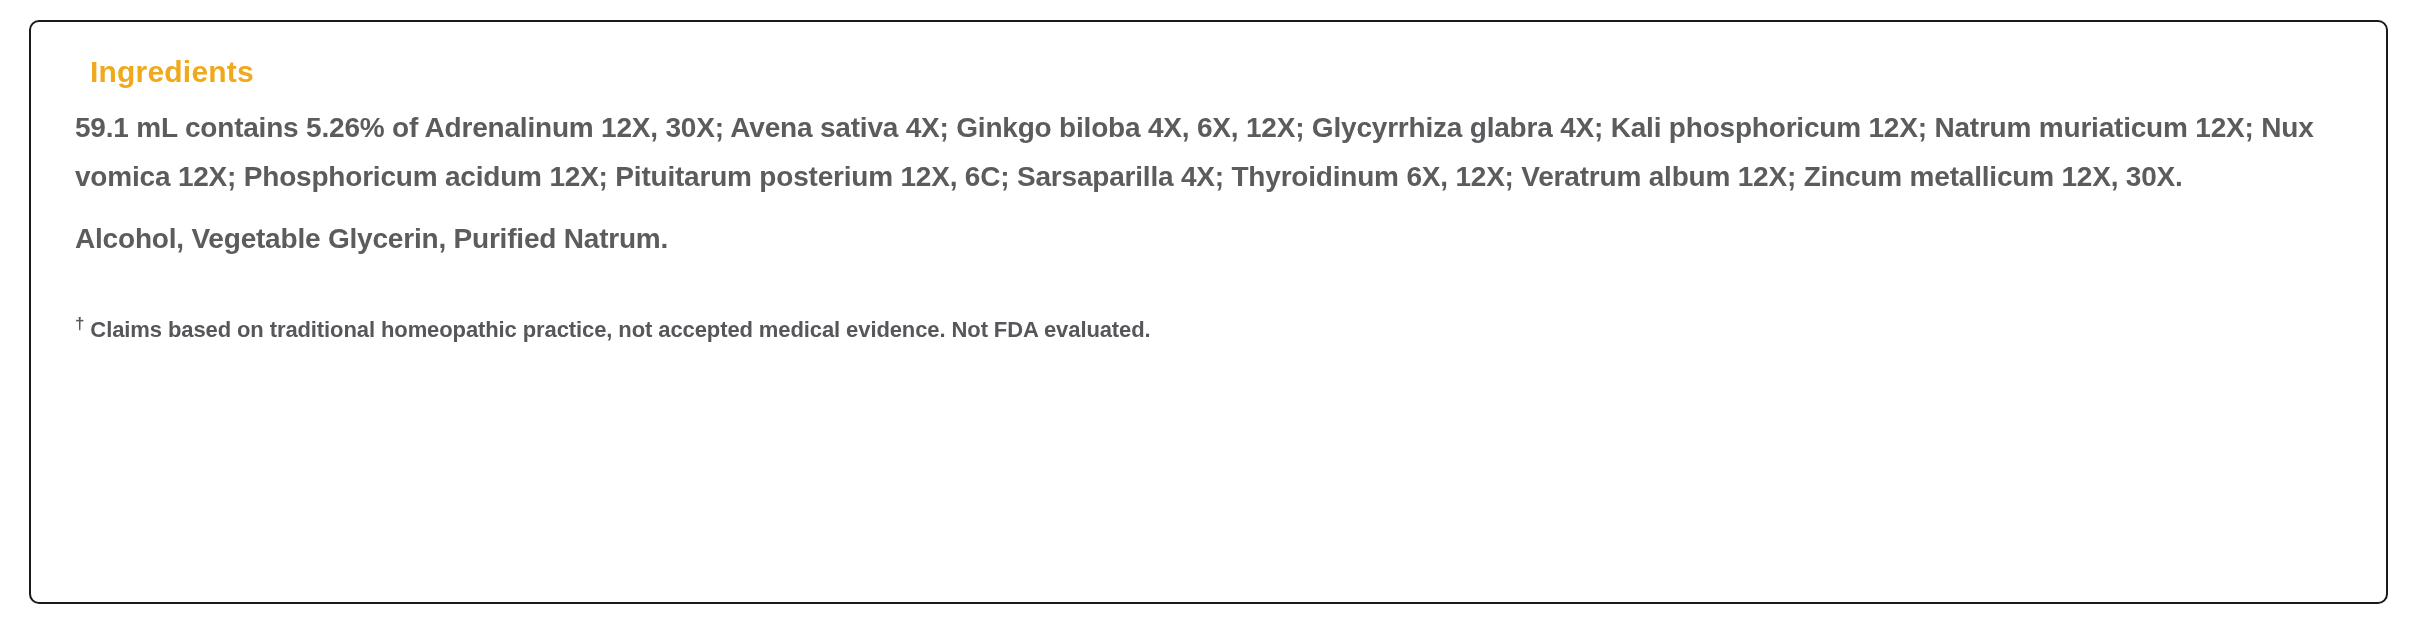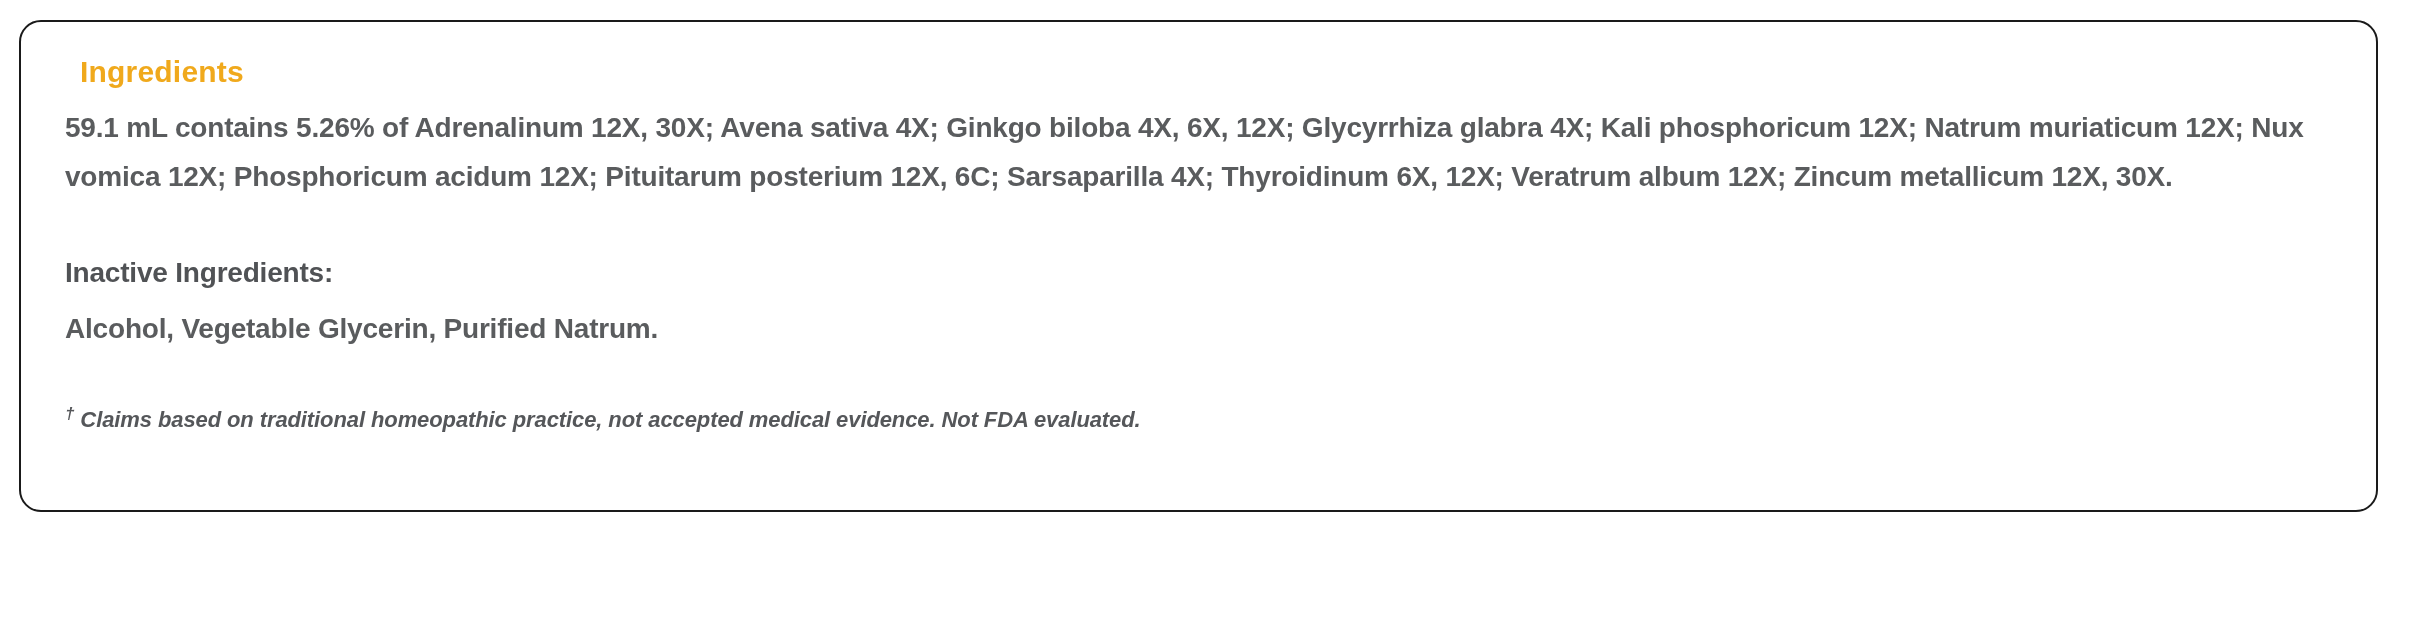--- a/index.html
+++ b/index.html
@@ -12,28 +12,28 @@
     overflow: hidden;
   }
   .stage {
     position: relative;
     width: 2434px;
     height: 642px;
     background: #ffffff;
   }
   .card {
     position: absolute;
-    left: 19px;
+    left: 29px;
     top: 20px;
     width: 2359px;
-    height: 492px;
+    height: 584px;
     box-sizing: border-box;
     background: #ffffff;
     border: 2px solid #1a1a1a;
-    border-radius: 22px;
+    border-radius: 10px;
   }
   .card-inner {
     position: relative;
     box-sizing: border-box;
     padding: 32px 44px 0 44px;
     color: #55575a;
   }
   .panel-title {
     margin: 0 0 0 15px;
     font-size: 30px;
@@ -62,42 +62,40 @@
     letter-spacing: -0.2px;
     max-width: 2265px;
   }
   .footnote {
     margin: 52px 0 0 0;
     font-size: 22px;
     font-weight: 700;
     color: #55575a;
     line-height: 30px;
     letter-spacing: -0.1px;
-    font-style: italic;
   }
   .footnote sup {
     font-size: 17px;
     line-height: 0;
     vertical-align: super;
     margin-right: 6px;
   }
 </style>
 </head>
 <body>
 
 <div class="stage">
   <div class="card">
     <div class="card-inner">
 
       <h2 class="panel-title">Ingredients</h2>
 
 
       <p class="body-text">59.1 mL contains 5.26% of Adrenalinum 12X, 30X; Avena sativa 4X; Ginkgo biloba 4X, 6X, 12X; Glycyrrhiza glabra 4X; Kali phosphoricum 12X; Natrum muriaticum 12X; Nux vomica 12X; Phosphoricum acidum 12X; Pituitarum posterium 12X, 6C; Sarsaparilla 4X; Thyroidinum 6X, 12X; Veratrum album 12X; Zincum metallicum 12X, 30X.</p>
 
-      <h3 class="section-heading inactive">Inactive Ingredients:</h3>
 
       <p class="body-text">Alcohol, Vegetable Glycerin, Purified Natrum.</p>
 
       <p class="footnote"><sup>†</sup><span>Claims based on traditional homeopathic practice, not accepted medical evidence. Not FDA evaluated.</span></p>
 
     </div>
   </div>
 </div>
 
 </body></html>

